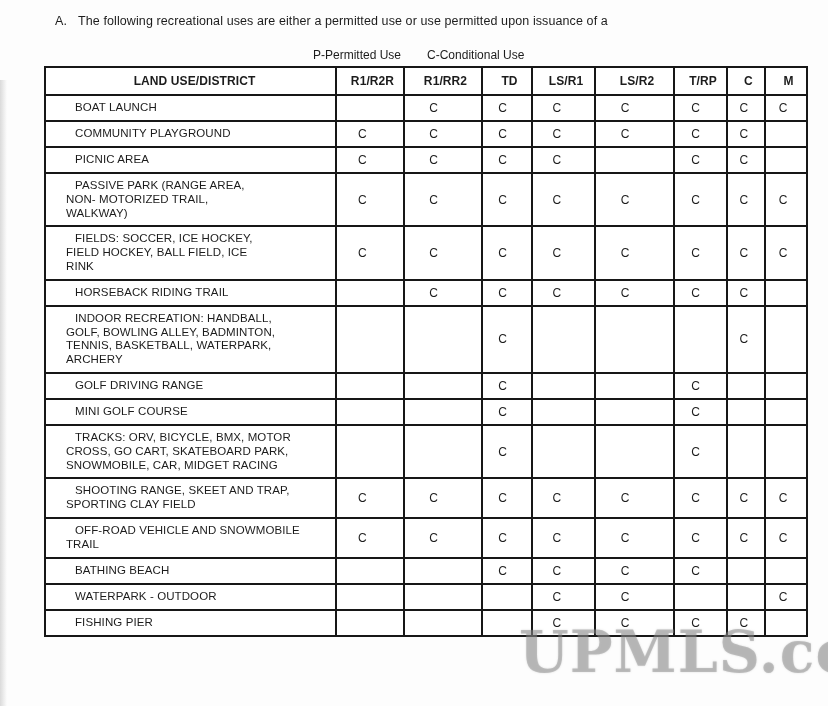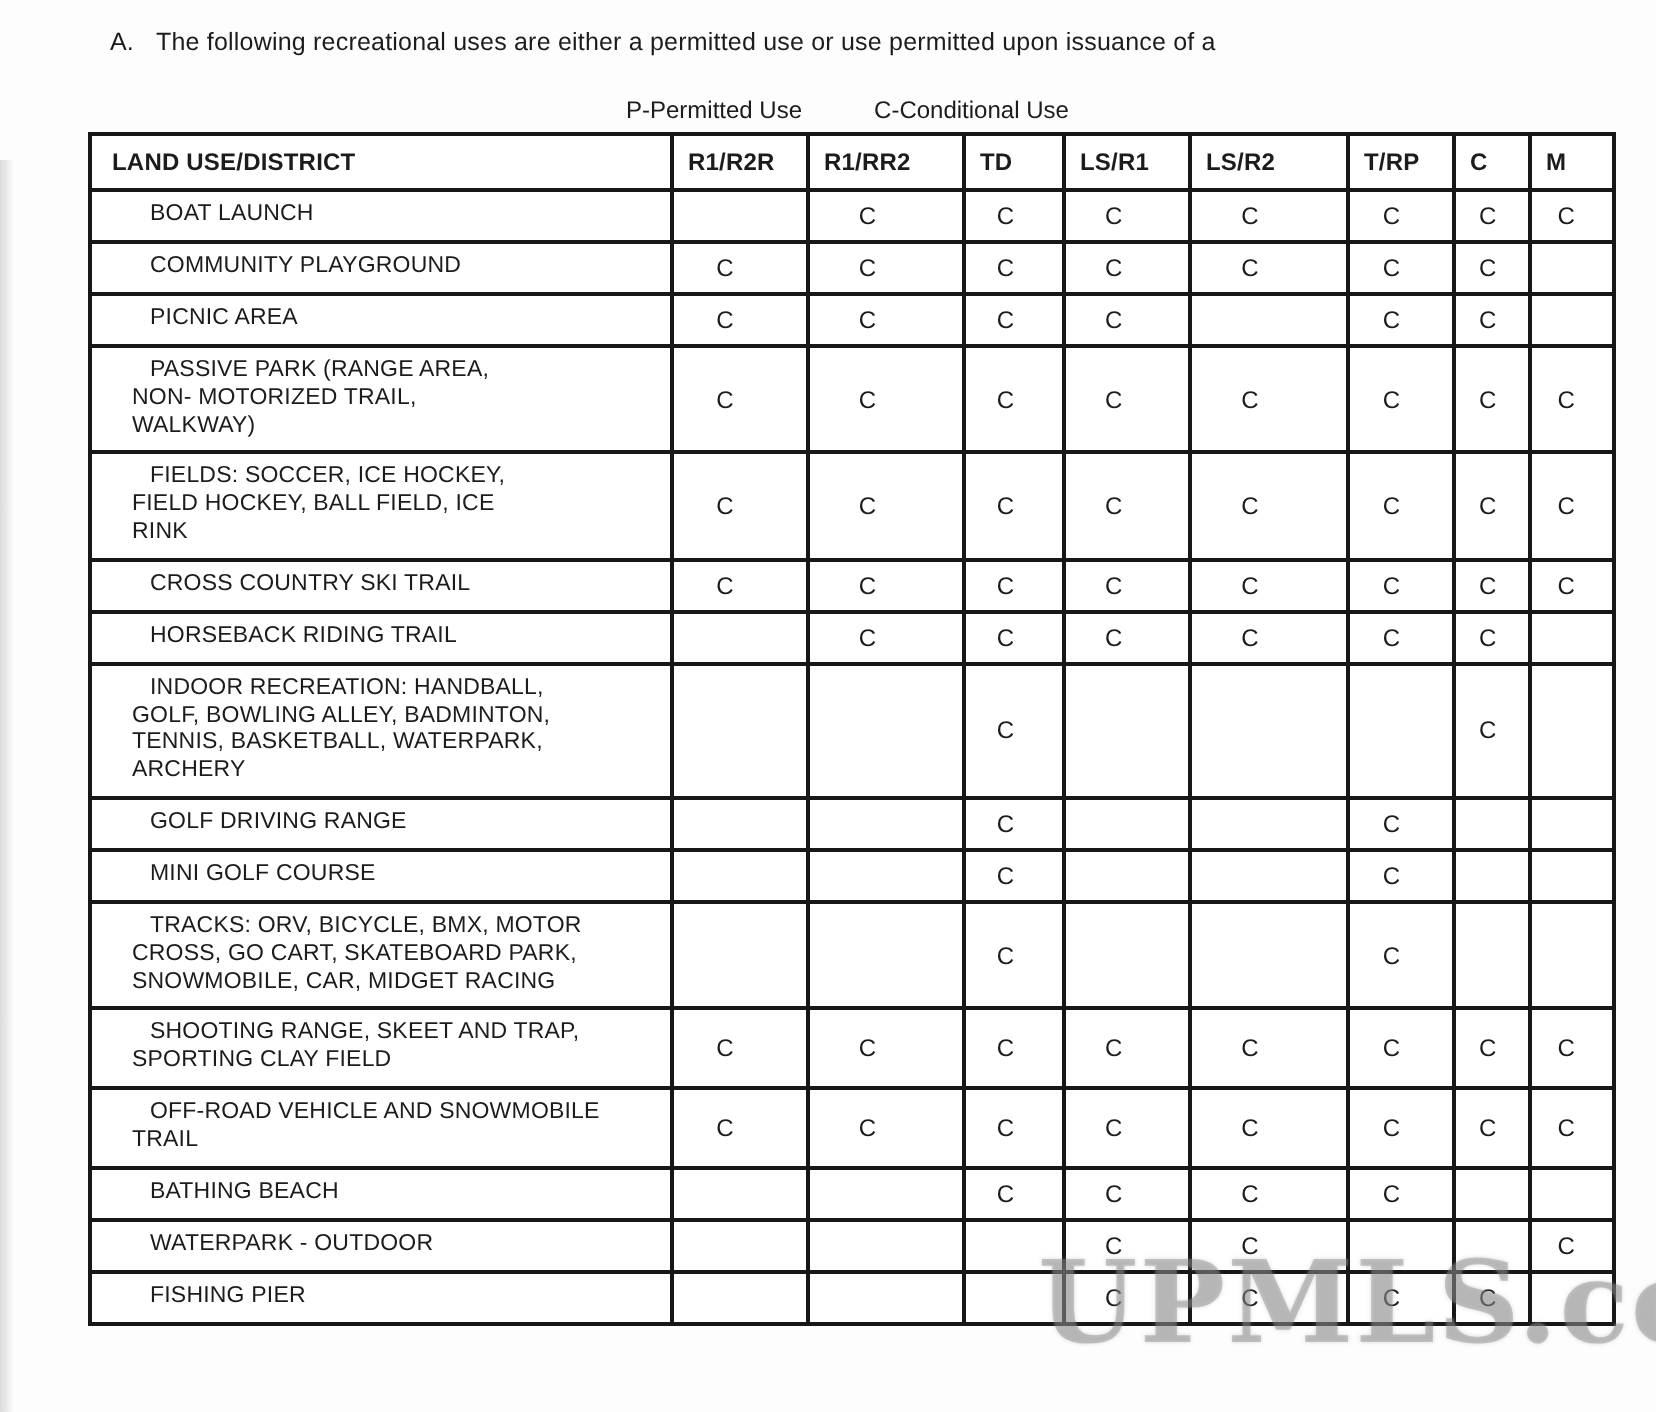--- a/index.html
+++ b/index.html
@@ -32,40 +32,40 @@
     letter-spacing: .1px;
   }
   .intro-label { font-weight: normal; }
   .legend {
     position: absolute;
     top: 48px;
     left: 313px;
     font-size: 12px;
     white-space: nowrap;
   }
-  .legend-item + .legend-item { margin-left: 36px; }
+  .legend-item + .legend-item { margin-left: 26px; }
   table.land-use {
     position: absolute;
     top: 66px;
     left: 44px;
     width: 762px;
     border-collapse: collapse;
     table-layout: fixed;
     background: #fff;
   }
   table.land-use th,
   table.land-use td {
     border: 2px solid #171717;
     vertical-align: middle;
     overflow: hidden;
   }
   table.land-use th {
     font-size: 12px;
     font-weight: bold;
-    text-align: left;
+    text-align: center;
     padding: 6px 2px 6px 7px;
     height: 20px;
     letter-spacing: .1px;
   }
   table.land-use th.first { padding-left: 10px; }
   td.label-cell {
     font-size: 11.5px;
     line-height: 13.8px;
     padding: 5px 3px 5px 20px;
     text-indent: 9px;
@@ -186,31 +186,20 @@
         <td class="value-cell"><span>C</span></td>
         <td class="value-cell"><span>C</span></td>
         <td class="value-cell"><span>C</span></td>
         <td class="value-cell"><span>C</span></td>
         <td class="value-cell"><span>C</span></td>
         <td class="value-cell"><span>C</span></td>
         <td class="value-cell"><span>C</span></td>
         <td class="value-cell"><span>C</span></td>
       </tr>
       <tr>
-        <td class="label-cell">CROSS COUNTRY SKI TRAIL</td>
-        <td class="value-cell"><span>C</span></td>
-        <td class="value-cell"><span>C</span></td>
-        <td class="value-cell"><span>C</span></td>
-        <td class="value-cell"><span>C</span></td>
-        <td class="value-cell"><span>C</span></td>
-        <td class="value-cell"><span>C</span></td>
-        <td class="value-cell"><span>C</span></td>
-        <td class="value-cell"><span>C</span></td>
-      </tr>
-      <tr>
         <td class="label-cell">HORSEBACK RIDING TRAIL</td>
         <td class="value-cell"><span></span></td>
         <td class="value-cell"><span>C</span></td>
         <td class="value-cell"><span>C</span></td>
         <td class="value-cell"><span>C</span></td>
         <td class="value-cell"><span>C</span></td>
         <td class="value-cell"><span>C</span></td>
         <td class="value-cell"><span>C</span></td>
         <td class="value-cell"><span></span></td>
       </tr>

